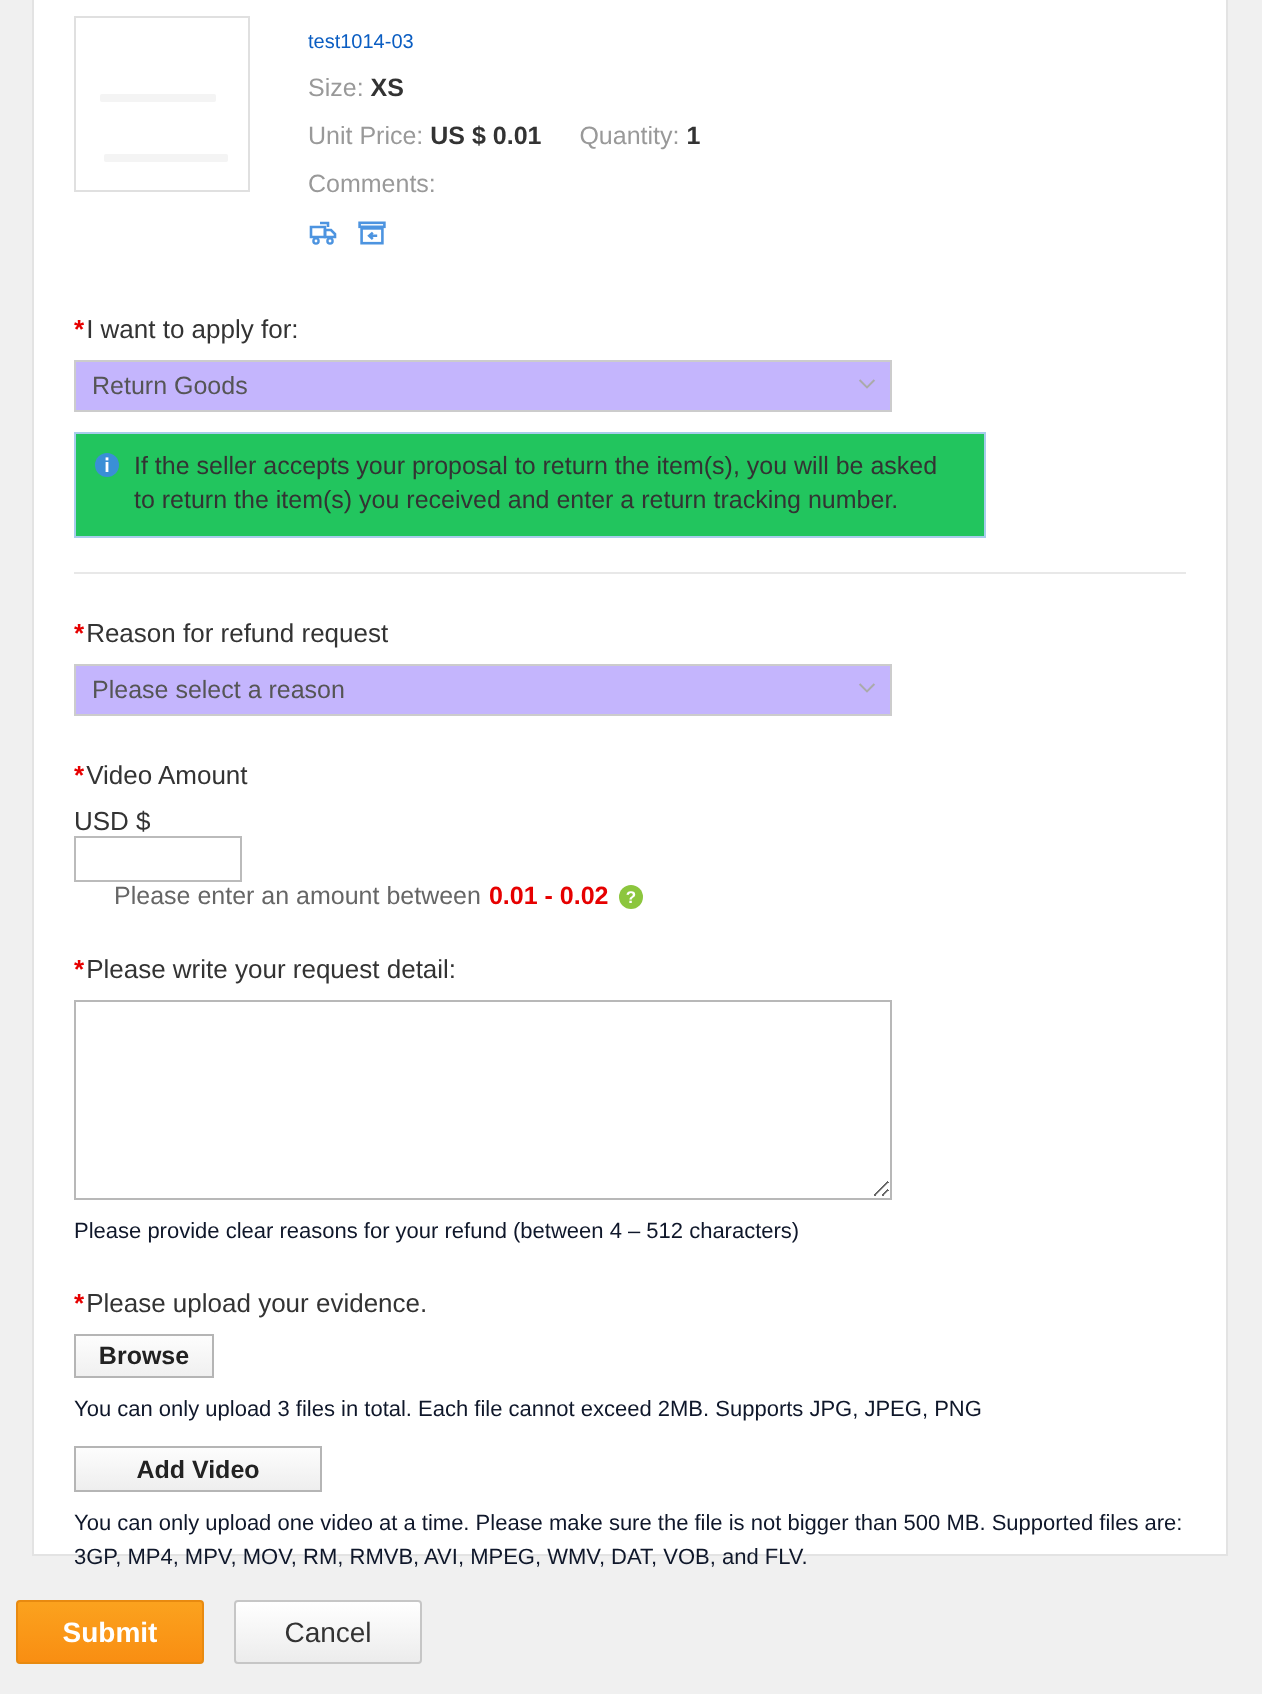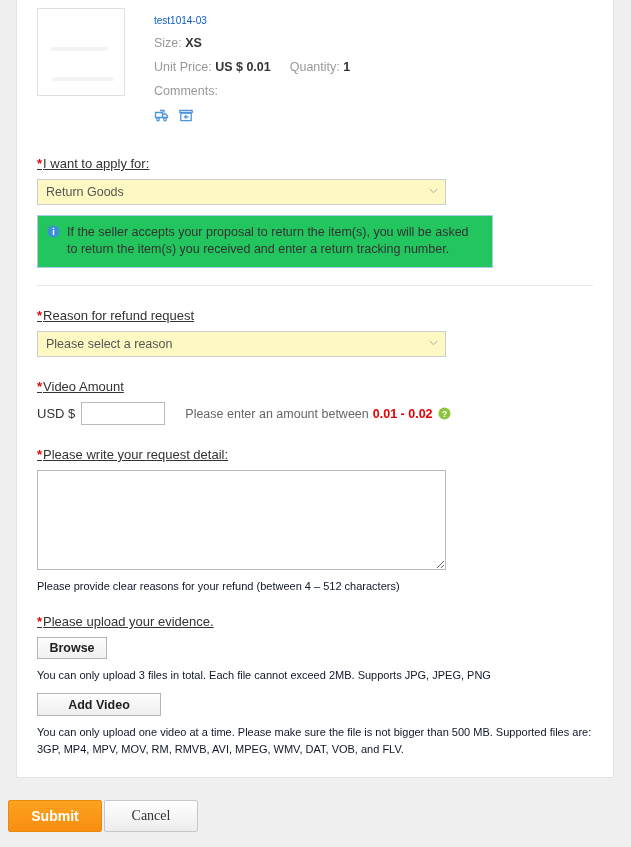--- a/index.html
+++ b/index.html
@@ -93,33 +93,32 @@
   
   .form-area {
     padding: 0 20px 0 20px;
   }
   .field-group { margin-top: 20px; }
   .field-label {
     font-size: 13px;
     color: #333;
     margin-bottom: 8px;
     display: block;
-    text-decoration: underline;
   }
   .req-star { color: #e60000; font-weight: bold; margin-right: 1px; }
 
   .sel-wrap {
     position: relative;
     width: 409px;
   }
   .sel-box {
     width: 409px;
     height: 26px;
     border: 1px solid #cccccc;
-    background: #fef9c3;
+    background: #c4b5fd;
     font-family: "Liberation Sans", sans-serif;
     font-size: 12.5px;
     color: #555;
     padding: 0 22px 0 8px;
     line-height: 24px;
     display: flex;
     align-items: center;
     cursor: pointer;
   }
   .sel-arrow {
@@ -153,22 +152,23 @@
     border: none;
     border-top: 1px solid #e8e8e8;
     width: 100%;
   }
 
   .sel-reason { width: 409px; }
 
   
   .amount-row {
     display: flex;
-    align-items: center;
+    align-items: flex-start;
     margin-top: 5px;
+    flex-direction: column;
   }
   .usd-label {
     font-size: 13px;
     color: #333;
     margin-right: 6px;
   }
   .amount-input {
     width: 84px;
     height: 23px;
     border: 1px solid #bbbbbb;
@@ -253,25 +253,25 @@
     color: #ffffff;
     font-family: "Liberation Sans", sans-serif;
     font-size: 14px;
     font-weight: bold;
     cursor: pointer;
     border-radius: 2px;
   }
   .btn-cancel {
     width: 94px;
     height: 32px;
-    margin-left: 2px;
+    margin-left: 15px;
     background: linear-gradient(#ffffff, #ececec);
     border: 1px solid #c6c6c6;
     color: #333333;
-    font-family: Liberation Serif, serif;
+    font-family: Liberation Sans, sans-serif;
     font-size: 14px;
     cursor: pointer;
     border-radius: 2px;
   }
 </style>
 </head>
 <body>
 
 <div class="card">
 

